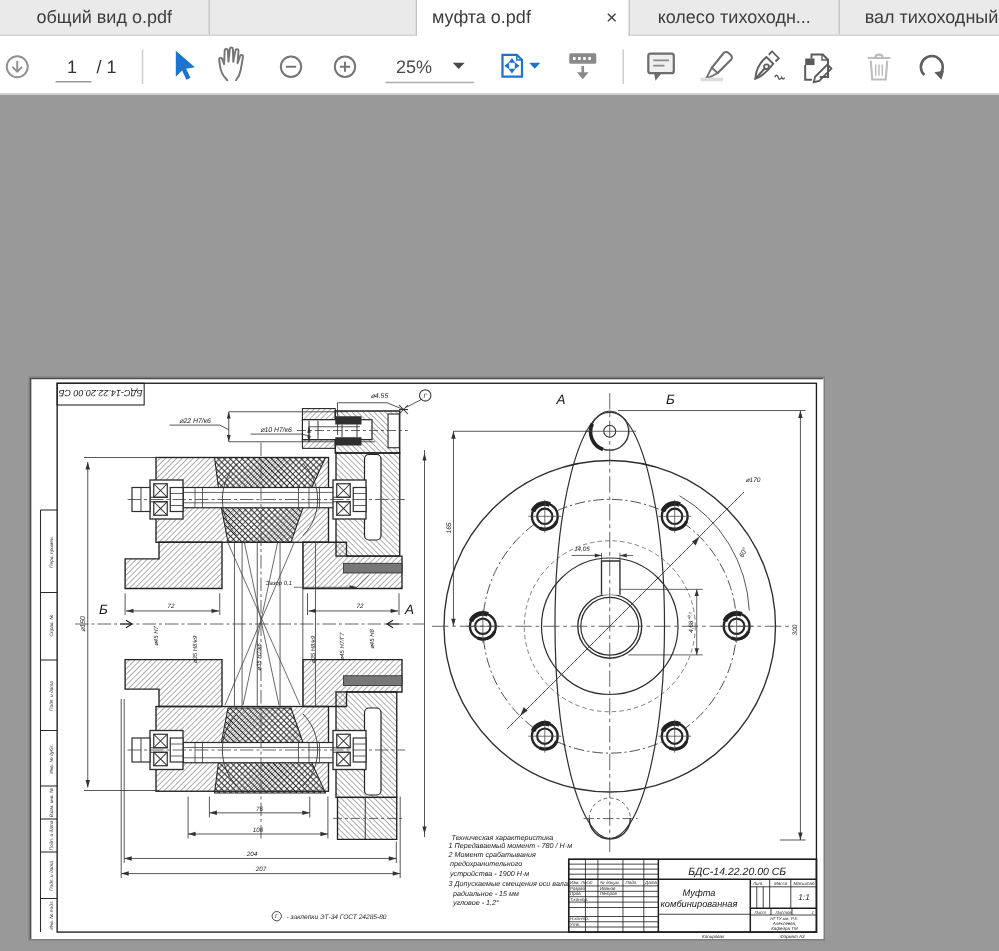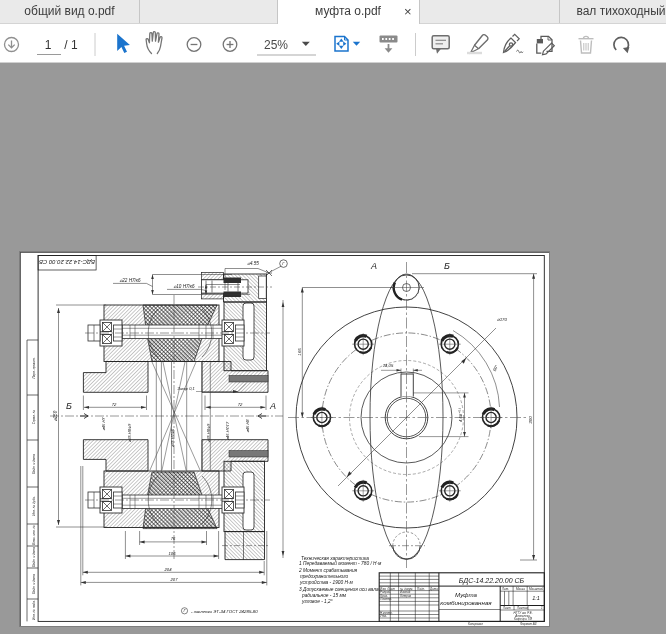--- a/index.html
+++ b/index.html
@@ -11,23 +11,24 @@
   #toolbar{position:absolute;left:0;top:24px;width:666px;height:39px;background:#ffffff;border-bottom:1px solid #d0d0d0;}
   #page{position:absolute;left:20px;top:252px;width:529px;height:374px;background:#ffffff;box-shadow:0 0 0 1px #7e7e7e;}
   svg text{font-family:"Liberation Sans",sans-serif;}
 </style>
 </head>
 <body>
 <div id="tabs">
   <div class="tab" style="left:0;width:139px;">общий вид o.pdf</div>
   <div class="sep" style="left:139px;"></div>
   <div id="activetab">
-      <span style="position:absolute;left:10px;width:120px;text-align:center;">муфта o.pdf</span>
+      <span style="position:absolute;left:10px;width:120px;">муфта o.pdf</span>
       <span style="position:absolute;left:126px;top:0;font-size:13px;color:#444;">×</span>
     </div>
+  <div class="tab" style="left:420px;width:139px;">колесо тихоходн...</div>
   <div class="sep" style="left:559px;"></div>
   <div class="tab" style="left:560px;width:122px;">вал тихоходный</div>
 </div>
 <div id="toolbar">
 <svg width="666" height="39" viewBox="0 24 666 39">
 
   <circle cx="11.5" cy="44.5" r="7" fill="none" stroke="#909090" stroke-width="1.3"></circle>
   <path d="M11.5,40.5 V47.3 M8.3,44.6 L11.5,47.8 L14.7,44.6" fill="none" stroke="#909090" stroke-width="1.3"></path>
 
   <text x="48" y="48.5" font-size="12" fill="#333" text-anchor="middle">1</text>

